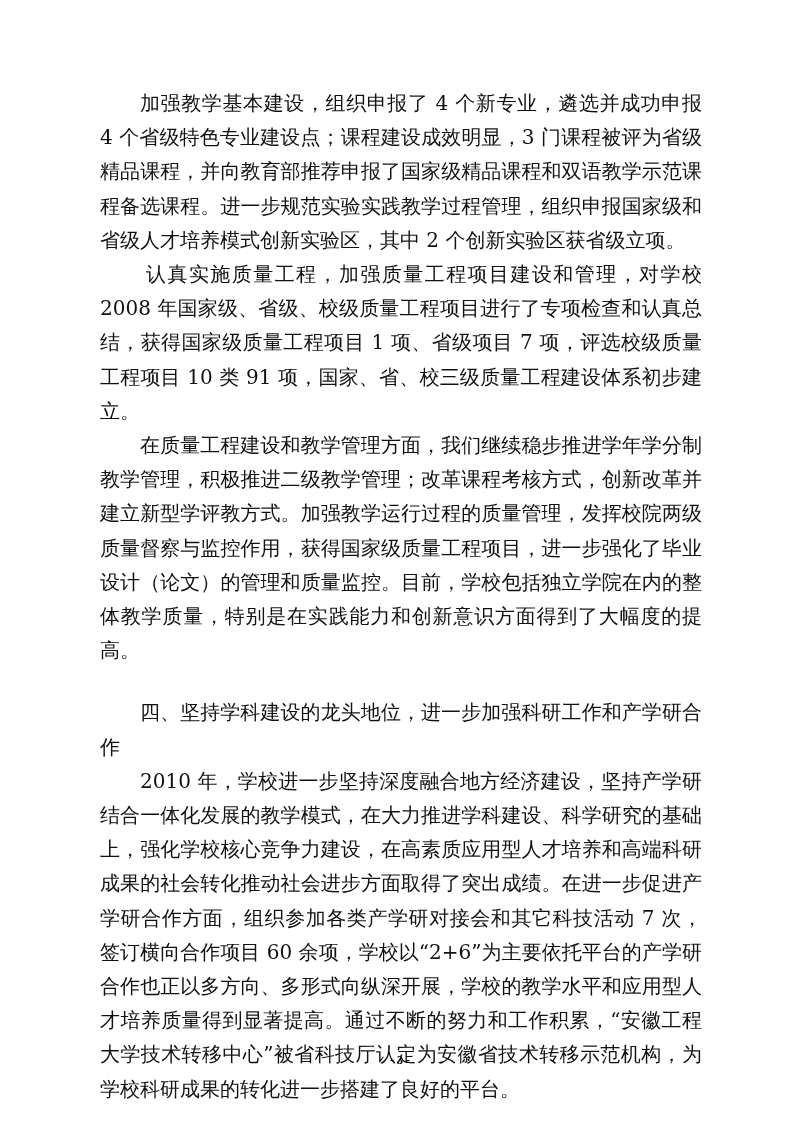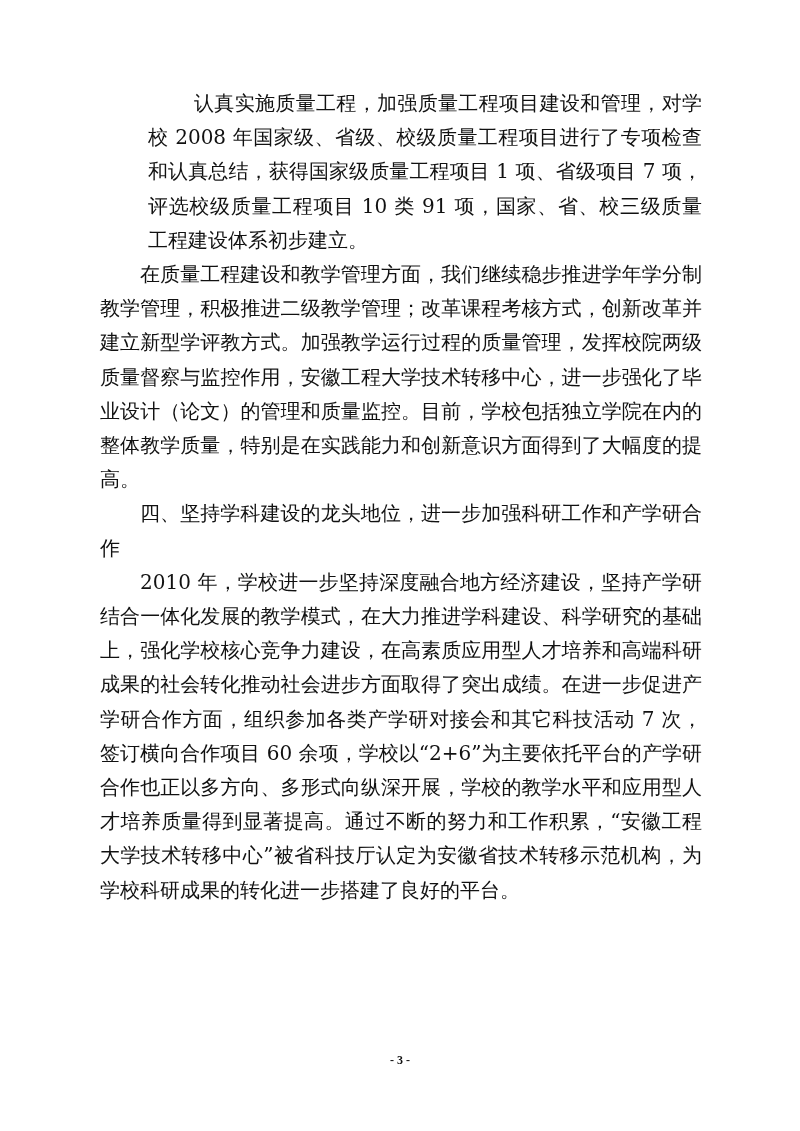--- a/index.html
+++ b/index.html
@@ -5,31 +5,32 @@
   html, body { margin: 0; padding: 0; background: #ffffff; }
   body { width: 800px; height: 1131px; position: relative; overflow: hidden; }
   .page {
     position: absolute; left: 100px; top: 86px; width: 602px;
     font-family: "DejaVu Serif", "Liberation Serif", serif;
     font-size: 20px; line-height: 34.2px; color: #111;
     text-align: justify; text-justify: inter-character;
   }
   .para { margin: 0; }
   .indent { text-indent: 40px; }
-  .indent-wide { text-indent: 46px; margin-left: 48px; }
-  .heading { margin-top: 0; }
+  .indent-wide { text-indent: 46px; }
+  .heading { margin-top: 28px; }
   .page-number {
     position: absolute; left: 0; width: 800px; top: 1053px;
     text-align: center; font-family: "Liberation Serif", serif;
     font-size: 12px; font-weight: bold; color: #111;
   }
 </style>
 </head>
 <body>
 
 <div class="page">
+  <p class="para indent">加强教学基本建设，组织申报了 4 个新专业，遴选并成功申报 4 个省级特色专业建设点；课程建设成效明显，3 门课程被评为省级精品课程，并向教育部推荐申报了国家级精品课程和双语教学示范课程备选课程。进一步规范实验实践教学过程管理，组织申报国家级和省级人才培养模式创新实验区，其中 2 个创新实验区获省级立项。</p>
   <p class="para indent-wide">认真实施质量工程，加强质量工程项目建设和管理，对学校 2008 年国家级、省级、校级质量工程项目进行了专项检查和认真总结，获得国家级质量工程项目 1 项、省级项目 7 项，评选校级质量工程项目 10 类 91 项，国家、省、校三级质量工程建设体系初步建立。</p>
-  <p class="para indent">在质量工程建设和教学管理方面，我们继续稳步推进学年学分制教学管理，积极推进二级教学管理；改革课程考核方式，创新改革并建立新型学评教方式。加强教学运行过程的质量管理，发挥校院两级质量督察与监控作用，安徽工程大学技术转移中心，进一步强化了毕业设计（论文）的管理和质量监控。目前，学校包括独立学院在内的整体教学质量，特别是在实践能力和创新意识方面得到了大幅度的提高。</p>
+  <p class="para indent">在质量工程建设和教学管理方面，我们继续稳步推进学年学分制教学管理，积极推进二级教学管理；改革课程考核方式，创新改革并建立新型学评教方式。加强教学运行过程的质量管理，发挥校院两级质量督察与监控作用，获得国家级质量工程项目，进一步强化了毕业设计（论文）的管理和质量监控。目前，学校包括独立学院在内的整体教学质量，特别是在实践能力和创新意识方面得到了大幅度的提高。</p>
   <p class="para indent heading">四、坚持学科建设的龙头地位，进一步加强科研工作和产学研合作</p>
   <p class="para indent">2010 年，学校进一步坚持深度融合地方经济建设，坚持产学研结合一体化发展的教学模式，在大力推进学科建设、科学研究的基础上，强化学校核心竞争力建设，在高素质应用型人才培养和高端科研成果的社会转化推动社会进步方面取得了突出成绩。在进一步促进产学研合作方面，组织参加各类产学研对接会和其它科技活动 7 次，签订横向合作项目 60 余项，学校以“2+6”为主要依托平台的产学研合作也正以多方向、多形式向纵深开展，学校的教学水平和应用型人才培养质量得到显著提高。通过不断的努力和工作积累，“安徽工程大学技术转移中心”被省科技厅认定为安徽省技术转移示范机构，为学校科研成果的转化进一步搭建了良好的平台。</p>
 </div>
 
 <div class="page-number">- 3 -</div>
 
 </body></html>

